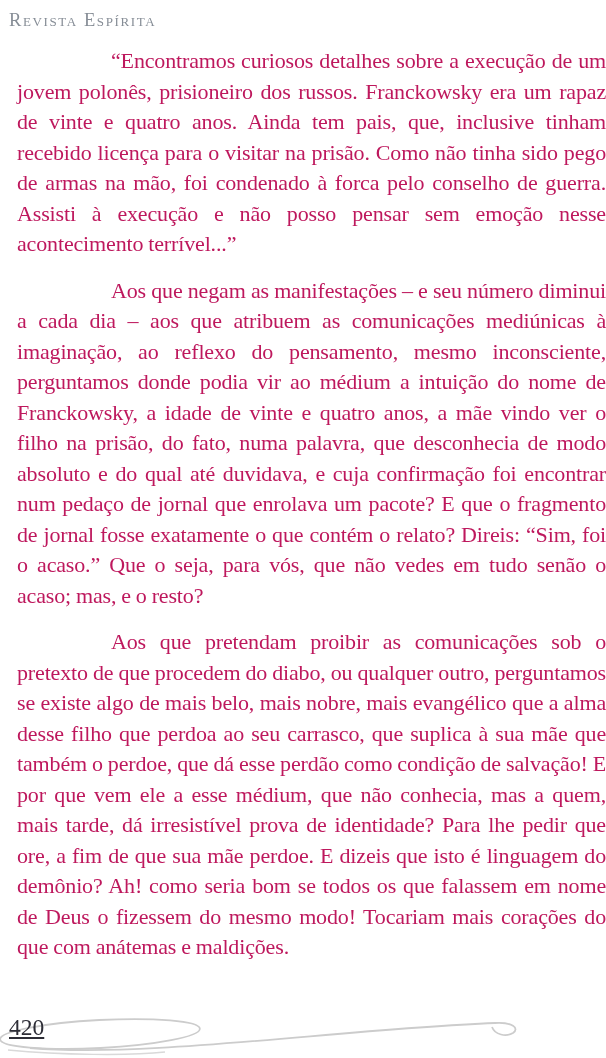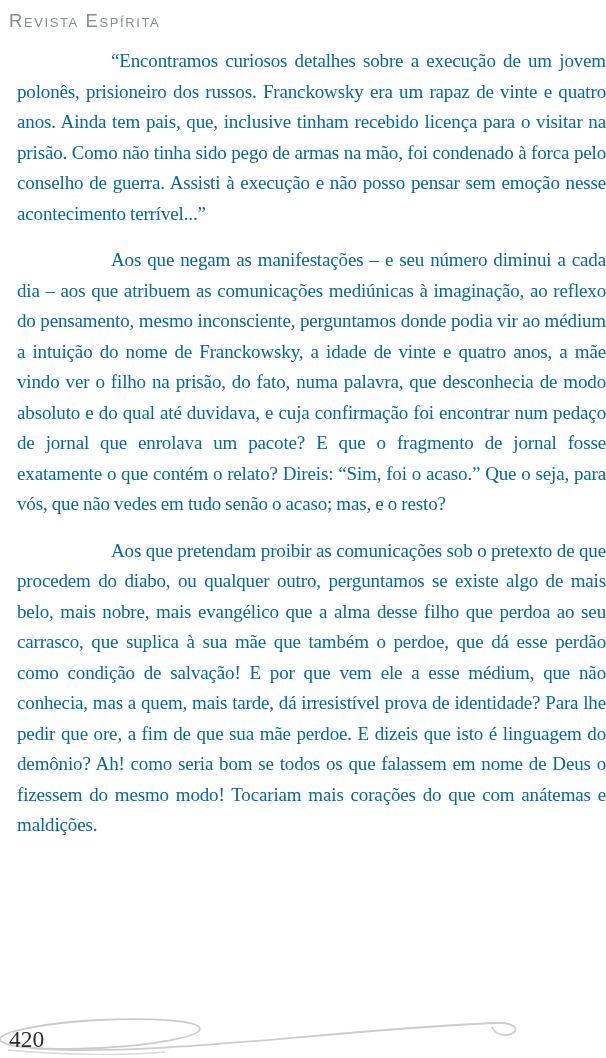--- a/index.html
+++ b/index.html
@@ -12,61 +12,62 @@
     width: 606px;
     height: 1058px;
     background: #ffffff;
     overflow: hidden;
     font-family: "Liberation Serif", serif;
   }
   .running-header {
     position: absolute;
     top: 10px;
     left: 9px;
-    font-family: Liberation Sans, sans-serif;
+    font-family: Liberation Serif, serif;
     font-variant: small-caps;
     font-size: 18.5px;
     letter-spacing: 1.6px;
     color: #868d96;
   }
   .body-text {
     position: absolute;
     top: 46px;
     left: 17px;
     width: 589px;
     text-align: justify;
-    font-size: 19px;
+    font-size: 22px;
     line-height: 30.5px;
     letter-spacing: -0.15px;
     word-spacing: -0.4px;
-    color: #0369a1;
+    color: #be185d;
   }
   .body-text p {
     margin: 0 0 16px 0;
     text-indent: 94px;
   }
   .page-footer {
     position: absolute;
     left: 0;
     top: 1006px;
     width: 606px;
     height: 52px;
   }
   .flourish {
     position: absolute;
     left: 0;
     top: 0;
   }
   .page-number {
     position: absolute;
     left: 9px;
-    top: 20px;
+    top: 8px;
     font-family: "Liberation Serif", serif;
     font-size: 23.5px;
     color: #2d2d36;
+    text-decoration: underline;
   }
 </style>
 </head>
 <body>
 
 <div class="page">
 
   <div class="running-header">Revista Espírita</div>
 
   <div class="body-text">

